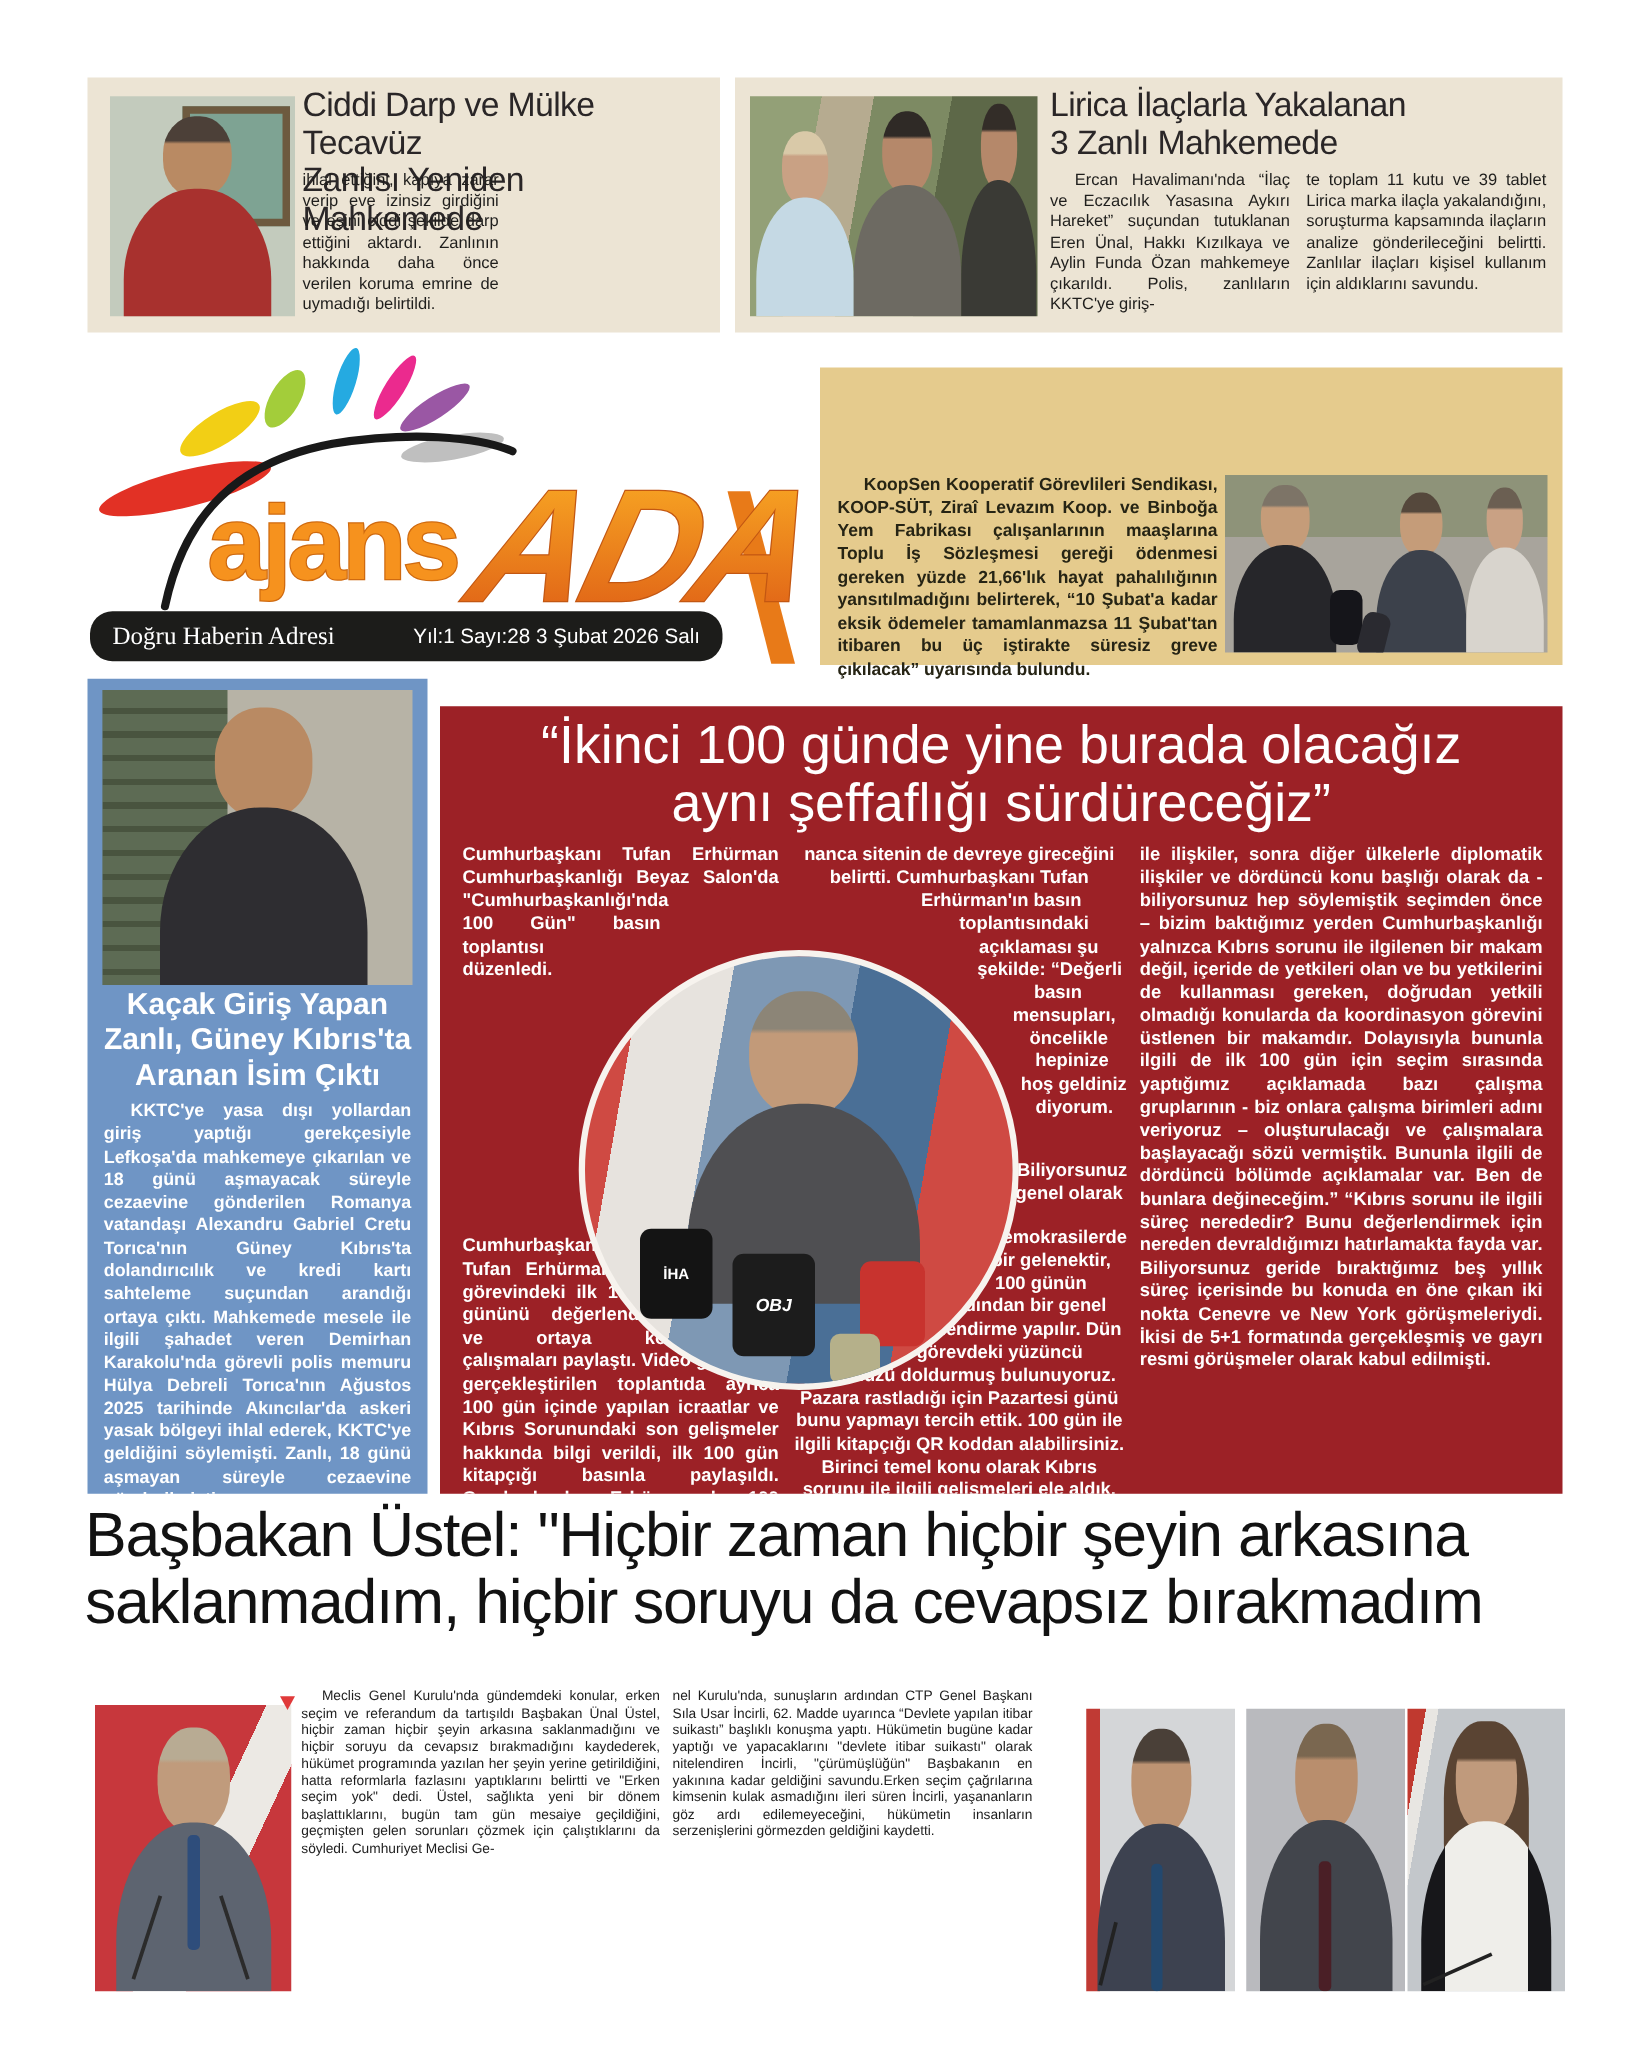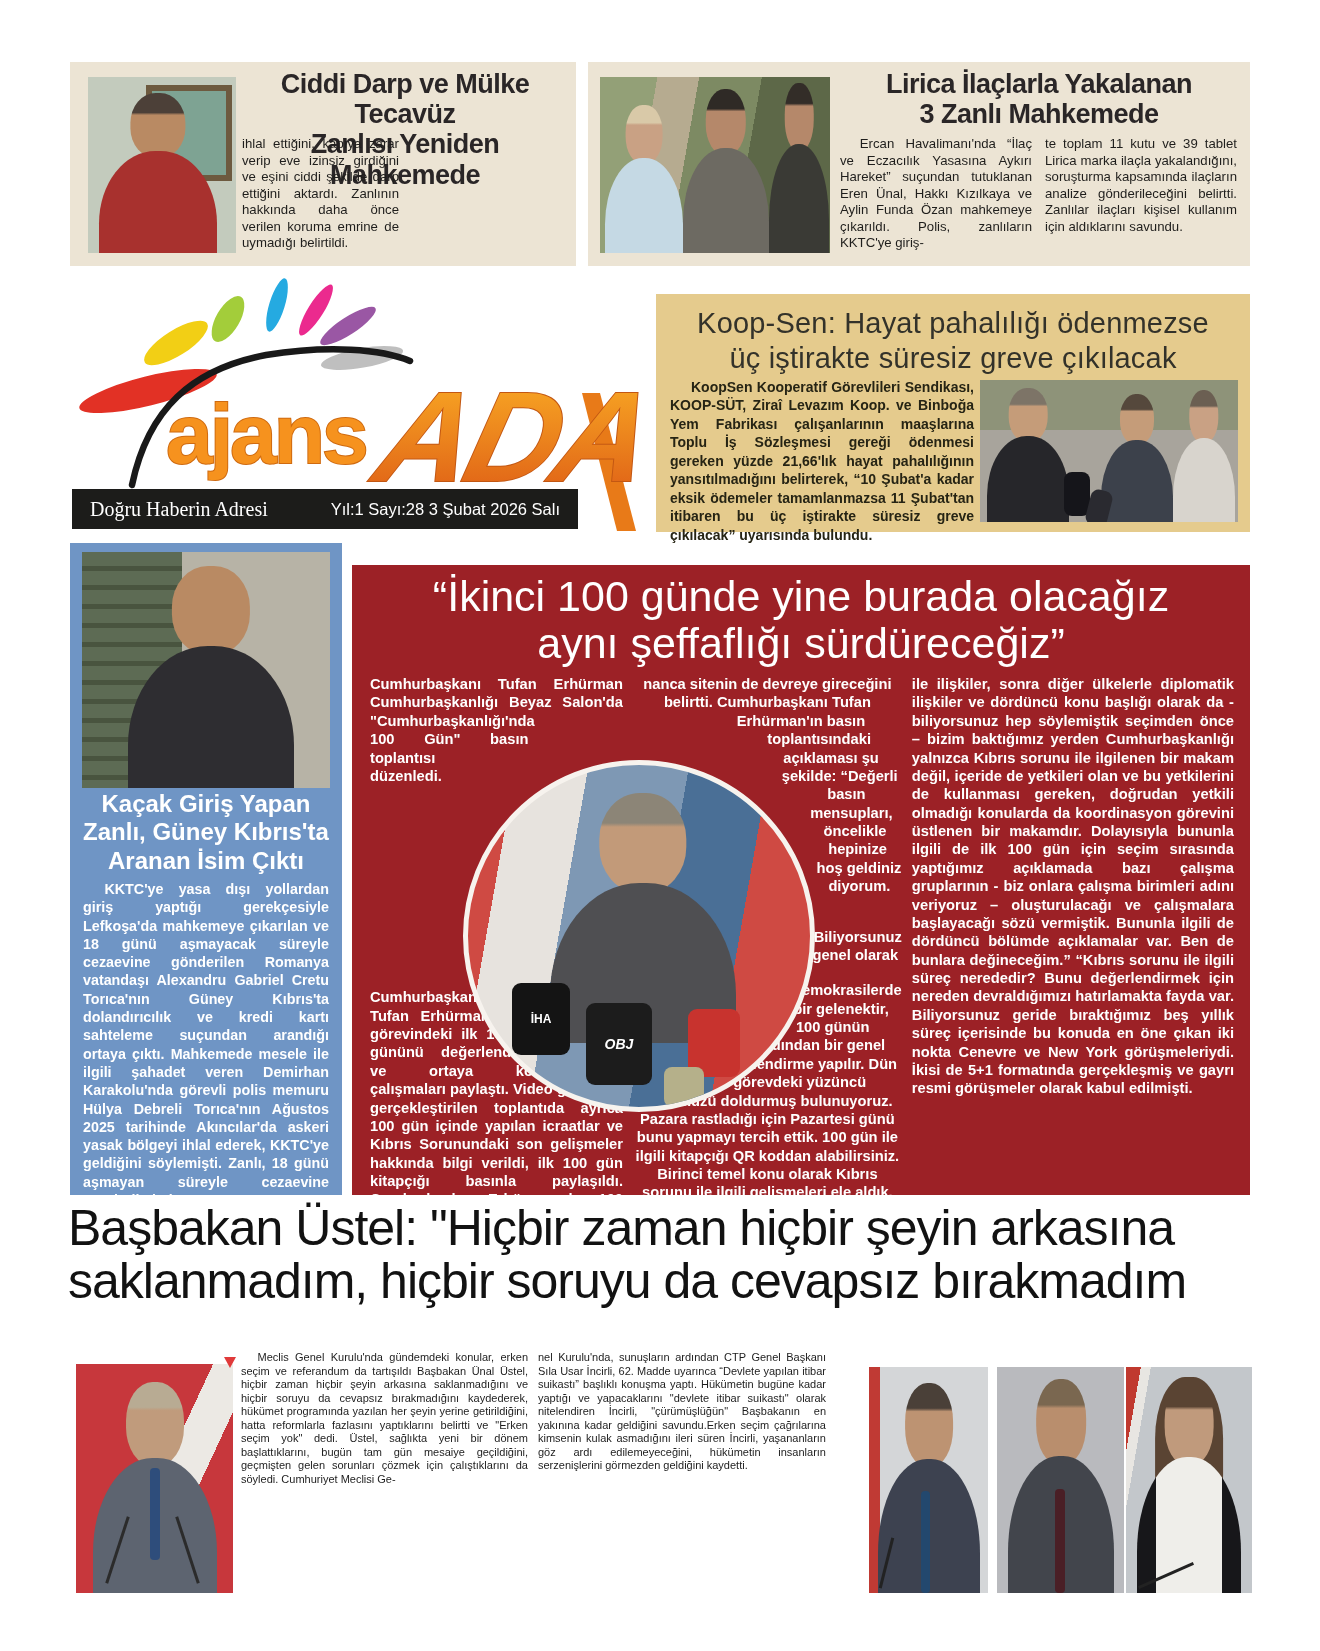--- a/index.html
+++ b/index.html
@@ -14,31 +14,31 @@
              background:linear-gradient(180deg, var(--hair,#3a3a3a) 0 30%, var(--skin,#c29a79) 34%); }
   .psn .bd { position:absolute; left:1%; bottom:0; width:98%; height:64%;
              background:var(--top,#555); border-radius:48% 48% 0 0 / 70% 70% 0 0; }
   .psn .lhair { position:absolute; left:50%; top:-2%; transform:translateX(-50%);
                 width:64%; height:66%; border-radius:44% 44% 30% 30%; }
 
   
   .panel { position:absolute; top:62px; height:204px; background:#ece4d4; }
   .panel-1 { left:70px; width:506px; }
   .panel-2 { left:588px; width:662px; }
-  .strip-head { position:absolute; text-align:center; font-weight:700; color:#2a2627;
+  .strip-head { position:absolute; text-align:left; font-weight:400; color:#2a2627;
                 font-size:27px; line-height:1.12; letter-spacing:-0.5px; }
   .strip-cols { position:absolute; display:flex; gap:13px; }
   .strip-col { font-size:13.2px; line-height:1.25; color:#1f1e1c; text-align:justify; }
 
   
   .masthead { position:absolute; left:70px; top:273px; width:586px; height:258px; }
   .masthead svg { position:absolute; left:0; top:0; overflow:visible; }
   .mast-bar { position:absolute; left:2px; top:216px; width:506px; height:40px;
               background:#1c1c1a; color:#fff; display:flex; align-items:center;
-              justify-content:space-between; padding:0 18px; }
+              justify-content:space-between; padding:0 18px;border-radius:18px; }
   .tagline { font-family:"Liberation Serif", serif; font-size:20px; }
   .issue { font-size:16.5px; font-weight:400; }
 
   
   .koopsen { position:absolute; left:656px; top:294px; width:594px; height:238px; background:#e5cb8d; }
   .koopsen-title { margin-top:12px; text-align:center; font-size:29px; line-height:1.2;
                    color:#33322a; letter-spacing:0.2px; }
   .koopsen-body { position:absolute; left:14px; top:84px; width:304px; font-size:14px;
                   font-weight:700; line-height:1.32; color:#262414; text-align:justify; }
 
@@ -149,24 +149,20 @@
       <ellipse cx="278" cy="53" rx="34" ry="10" fill="#9a57a4" stroke="#ffffff" stroke-width="2.5" transform="rotate(-33 278 53)"></ellipse>
       <ellipse cx="292" cy="85" rx="43" ry="11" fill="#bfbfbf" stroke="#ffffff" stroke-width="2.5" transform="rotate(-10 292 85)"></ellipse>
       <path d="M 62 212 C 78 136, 122 96, 196 82 C 258 72, 312 76, 340 88" fill="none" stroke="#191919" stroke-width="6.5" stroke-linecap="round"></path>
       <text x="96" y="190" font-size="84" font-weight="700" font-family="Liberation Sans, sans-serif" letter-spacing="-3" fill="#f6921e" stroke="#cf6a10" stroke-width="2" paint-order="stroke">ajans</text>
       <polygon points="512,120 530,120 566,258 547,258" fill="#e87a18"></polygon>
       <text x="485" y="208" font-size="128" font-weight="700" font-style="italic" font-family="Liberation Sans, sans-serif" letter-spacing="-4" fill="url(#gradAda)" stroke="#c35712" stroke-width="2" paint-order="stroke" transform="skewX(-14)" text-anchor="middle">ADA</text>
     </svg>
   </div>
 
   <div class="koopsen">
-    <div class="koopsen-title">
-      <div>Koop-Sen: Hayat pahalılığı ödenmezse</div>
-      <div>üç iştirakte süresiz greve çıkılacak</div>
-    </div>
     <div class="koopsen-body indent">KoopSen Kooperatif Görevlileri Sendikası, KOOP-SÜT, Ziraî Levazım Koop. ve Binboğa Yem Fabrikası çalışanlarının maaşlarına Toplu İş Sözleşmesi gereği ödenmesi gereken yüzde 21,66'lık hayat pahalılığının yansıtılmadığını belirterek, “10 Şubat'a kadar eksik ödemeler tamamlanmazsa 11 Şubat'tan itibaren bu üç iştirakte süresiz greve çıkılacak” uyarısında bulundu.</div>
     <div class="photo" style="left:324px;top:86px;width:258px;height:142px;background:linear-gradient(180deg,#8e9379 0 35%,#a8a49c 35%);">
       <div class="psn" style="left:6px;top:8px;width:84px;height:134px;--hair:#7d7467;--skin:#c59c79;--top:#26262a;">
           <div class="hd"></div>
           <div class="bd"></div>
         </div>
       <div class="psn" style="left:120px;top:14px;width:74px;height:128px;--hair:#55483c;--skin:#c59c79;--top:#3c414b;">
           <div class="hd"></div>
           <div class="bd"></div>
         </div>

